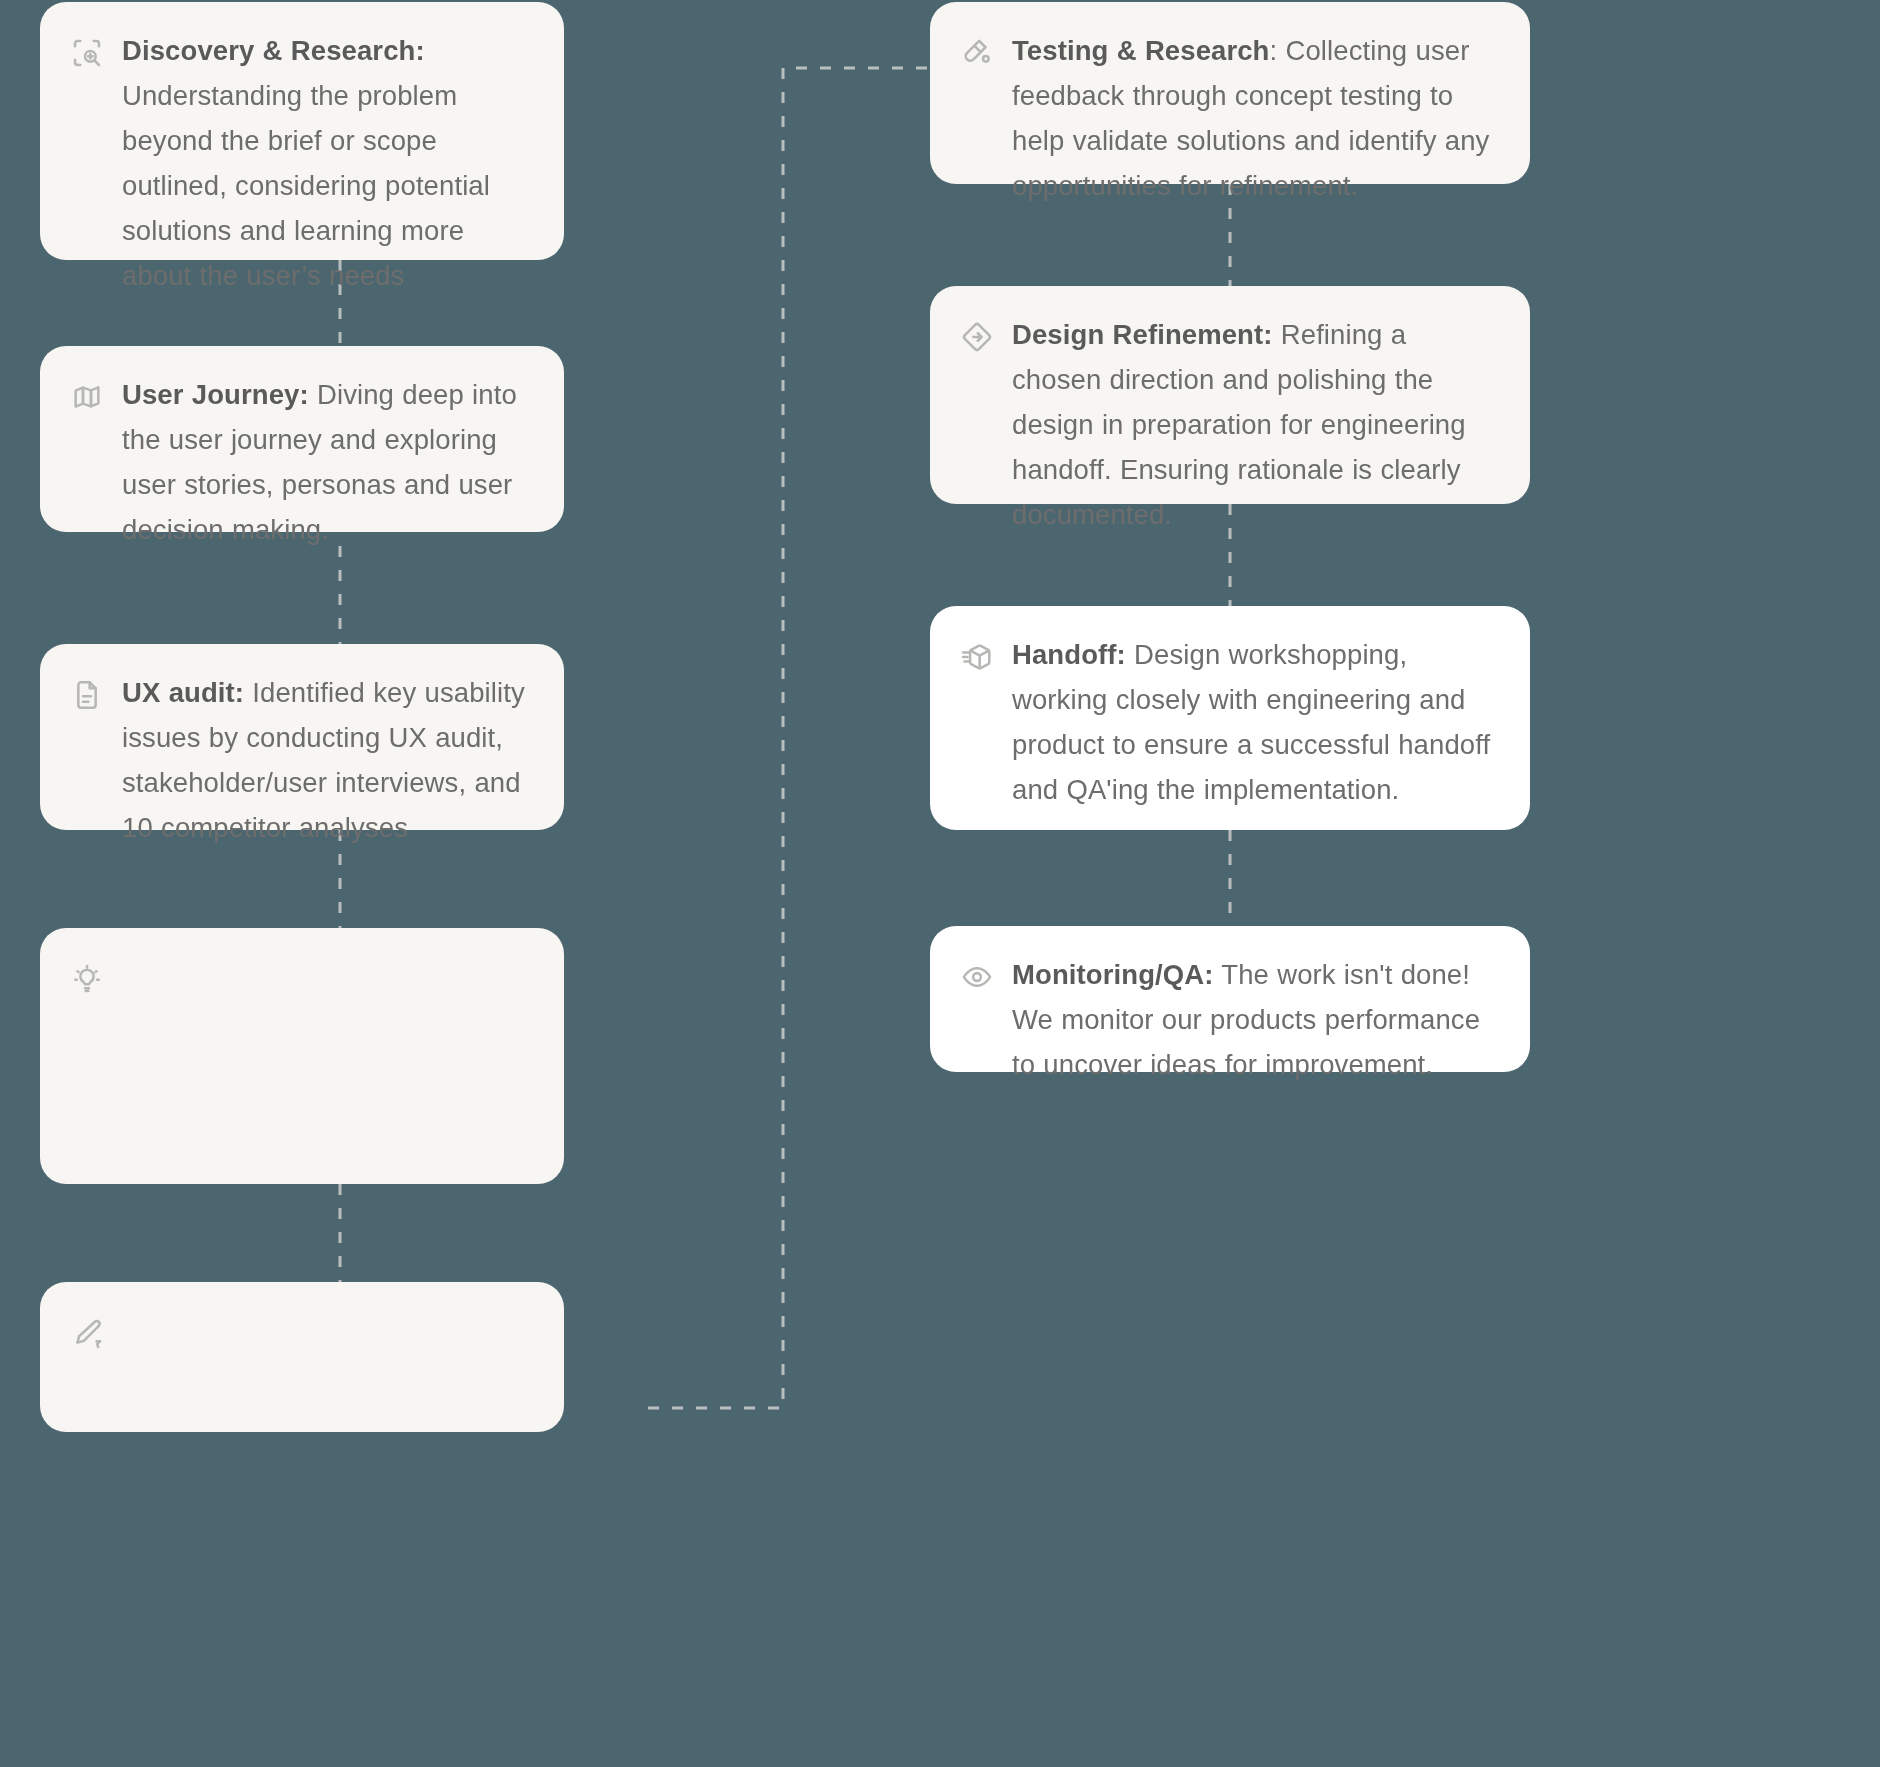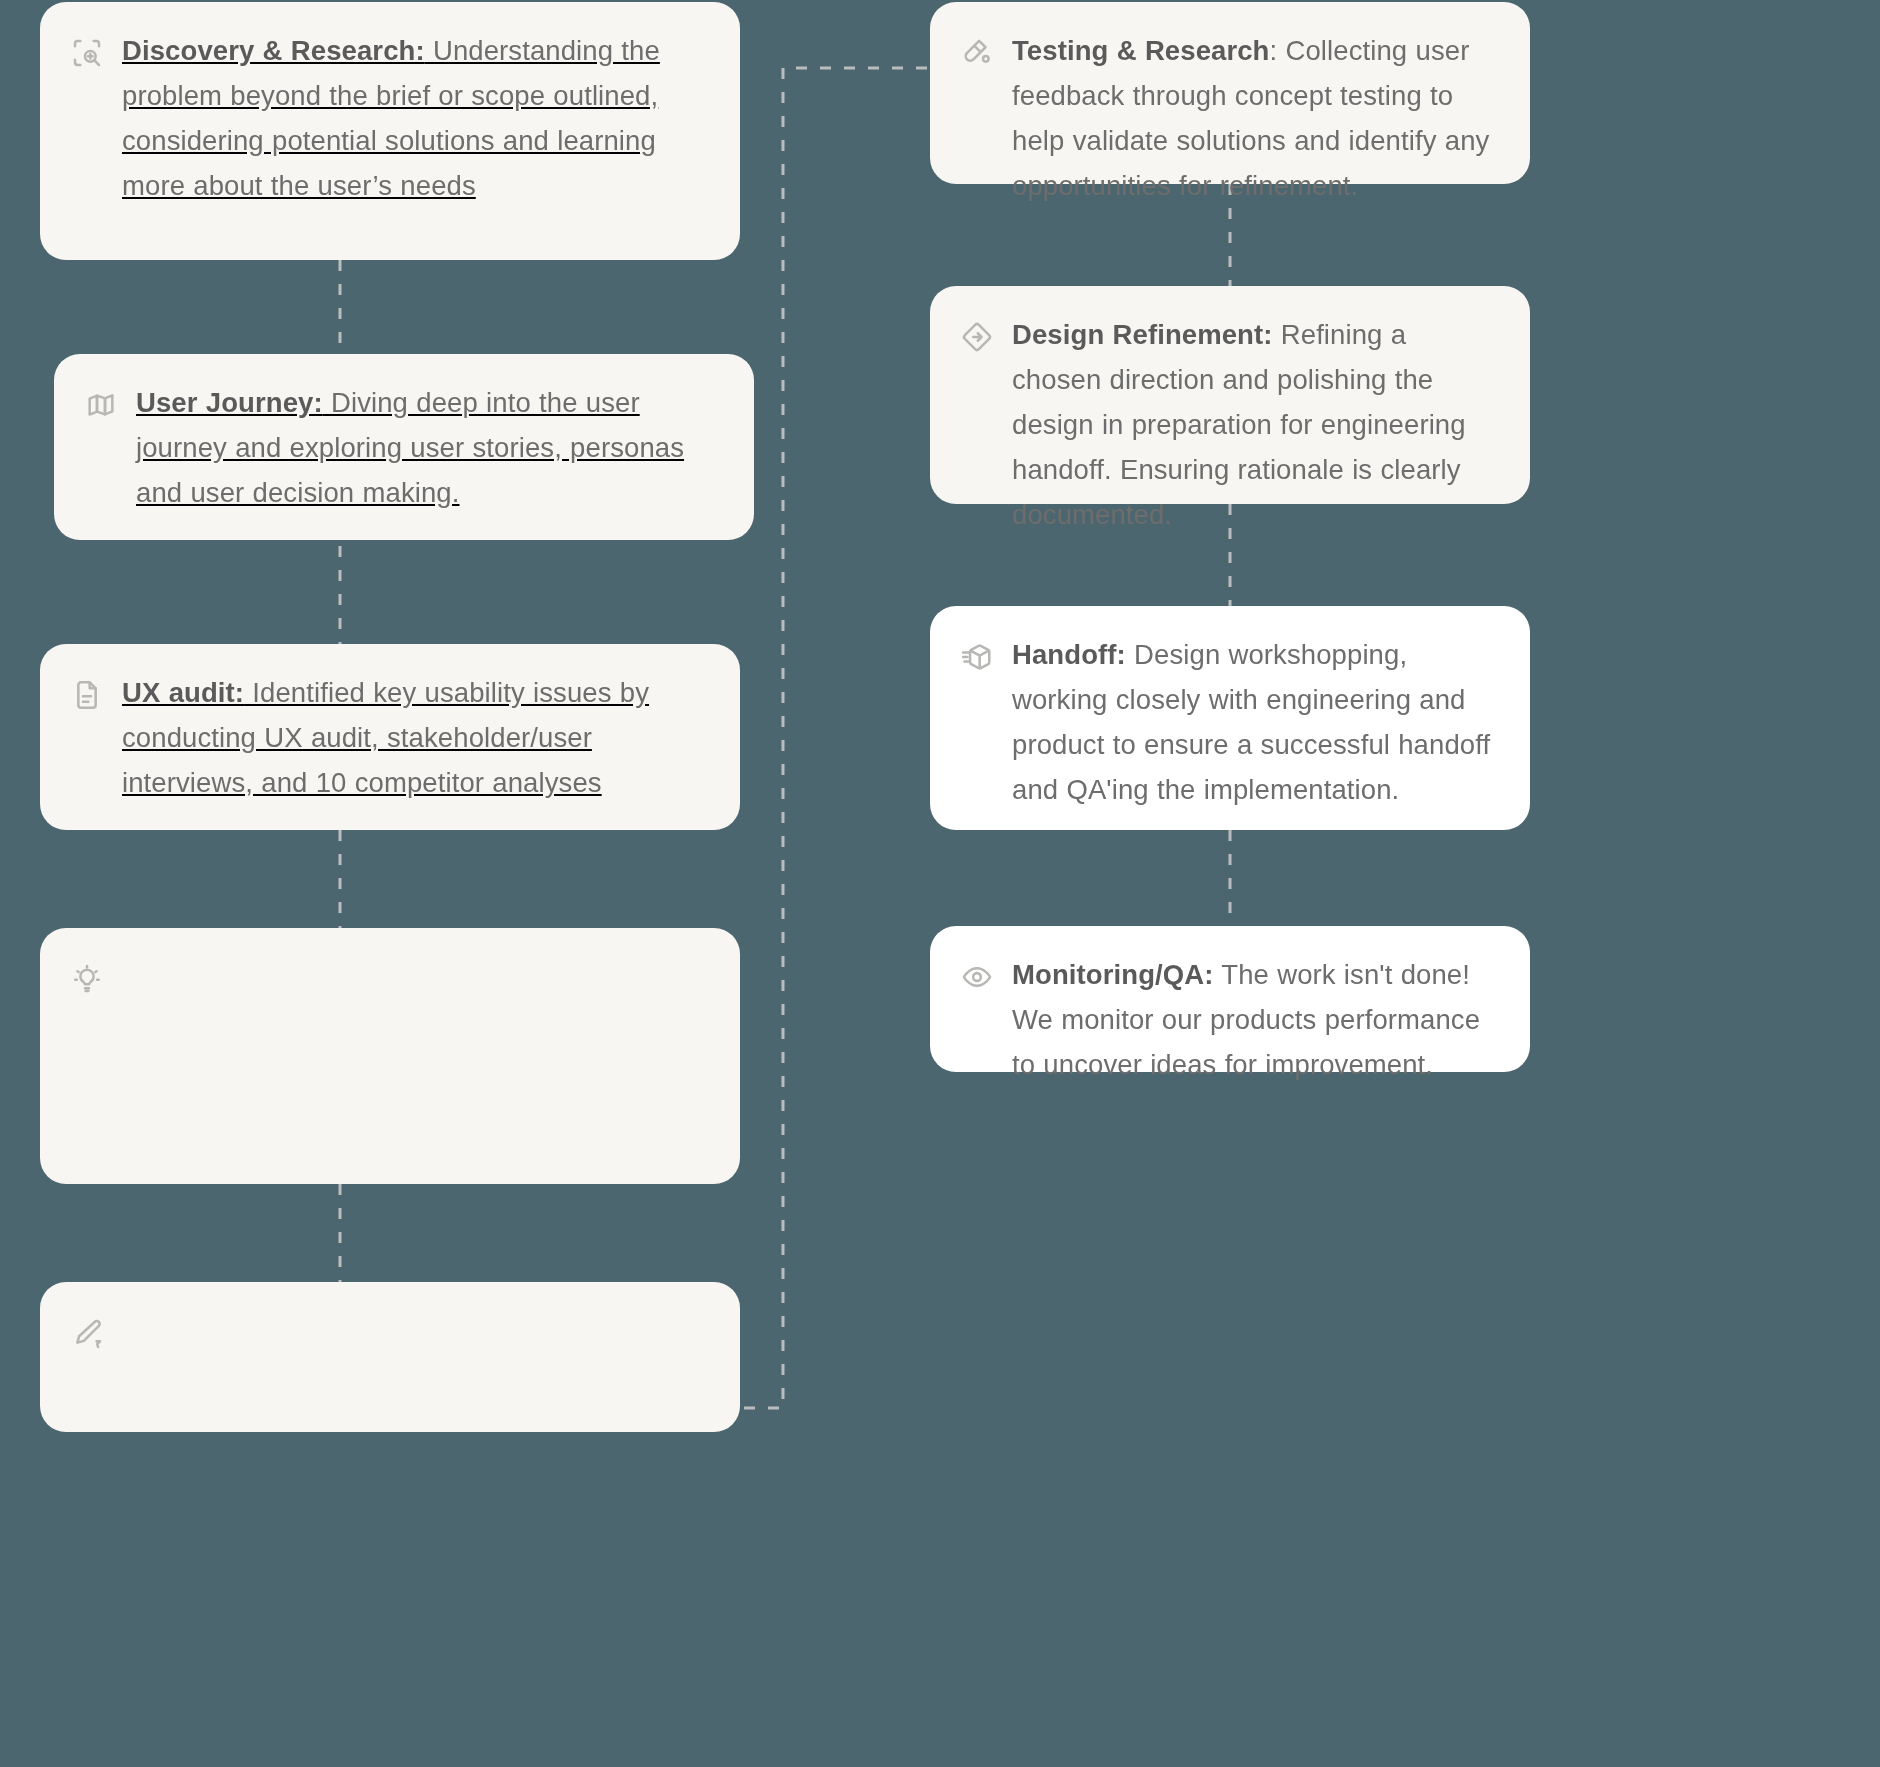--- a/index.html
+++ b/index.html
@@ -62,25 +62,25 @@
     color: #6d6d6d;
     letter-spacing: 0.1px;
     word-spacing: 0.5px;
   }
   .card-text .ttl {
     font-weight: 700;
     color: #5a5a5a;
   }
 
   
-  .col-left  { left: 40px;  width: 700px; text-decoration: underline; }
+  .col-left  { left: 40px;  width: 524px; }
   .col-right { left: 930px; width: 600px; }
 
   #card-discovery    { top: 2px;    height: 258px; }
-  #card-journey      { top: 354px;  height: 186px; margin-left: 14px; }
+  #card-journey      { top: 346px;  height: 186px; }
   #card-audit        { top: 644px;  height: 186px; }
   #card-exploration  { top: 928px;  height: 256px; }
   #card-principles   { top: 1282px; height: 150px; }
 
   #card-testing      { top: 2px;    height: 182px; }
   #card-refinement   { top: 286px;  height: 218px; }
   #card-handoff      { top: 606px;  height: 224px; }
   #card-monitoring   { top: 926px;  height: 146px; }
 </style>
 </head>

